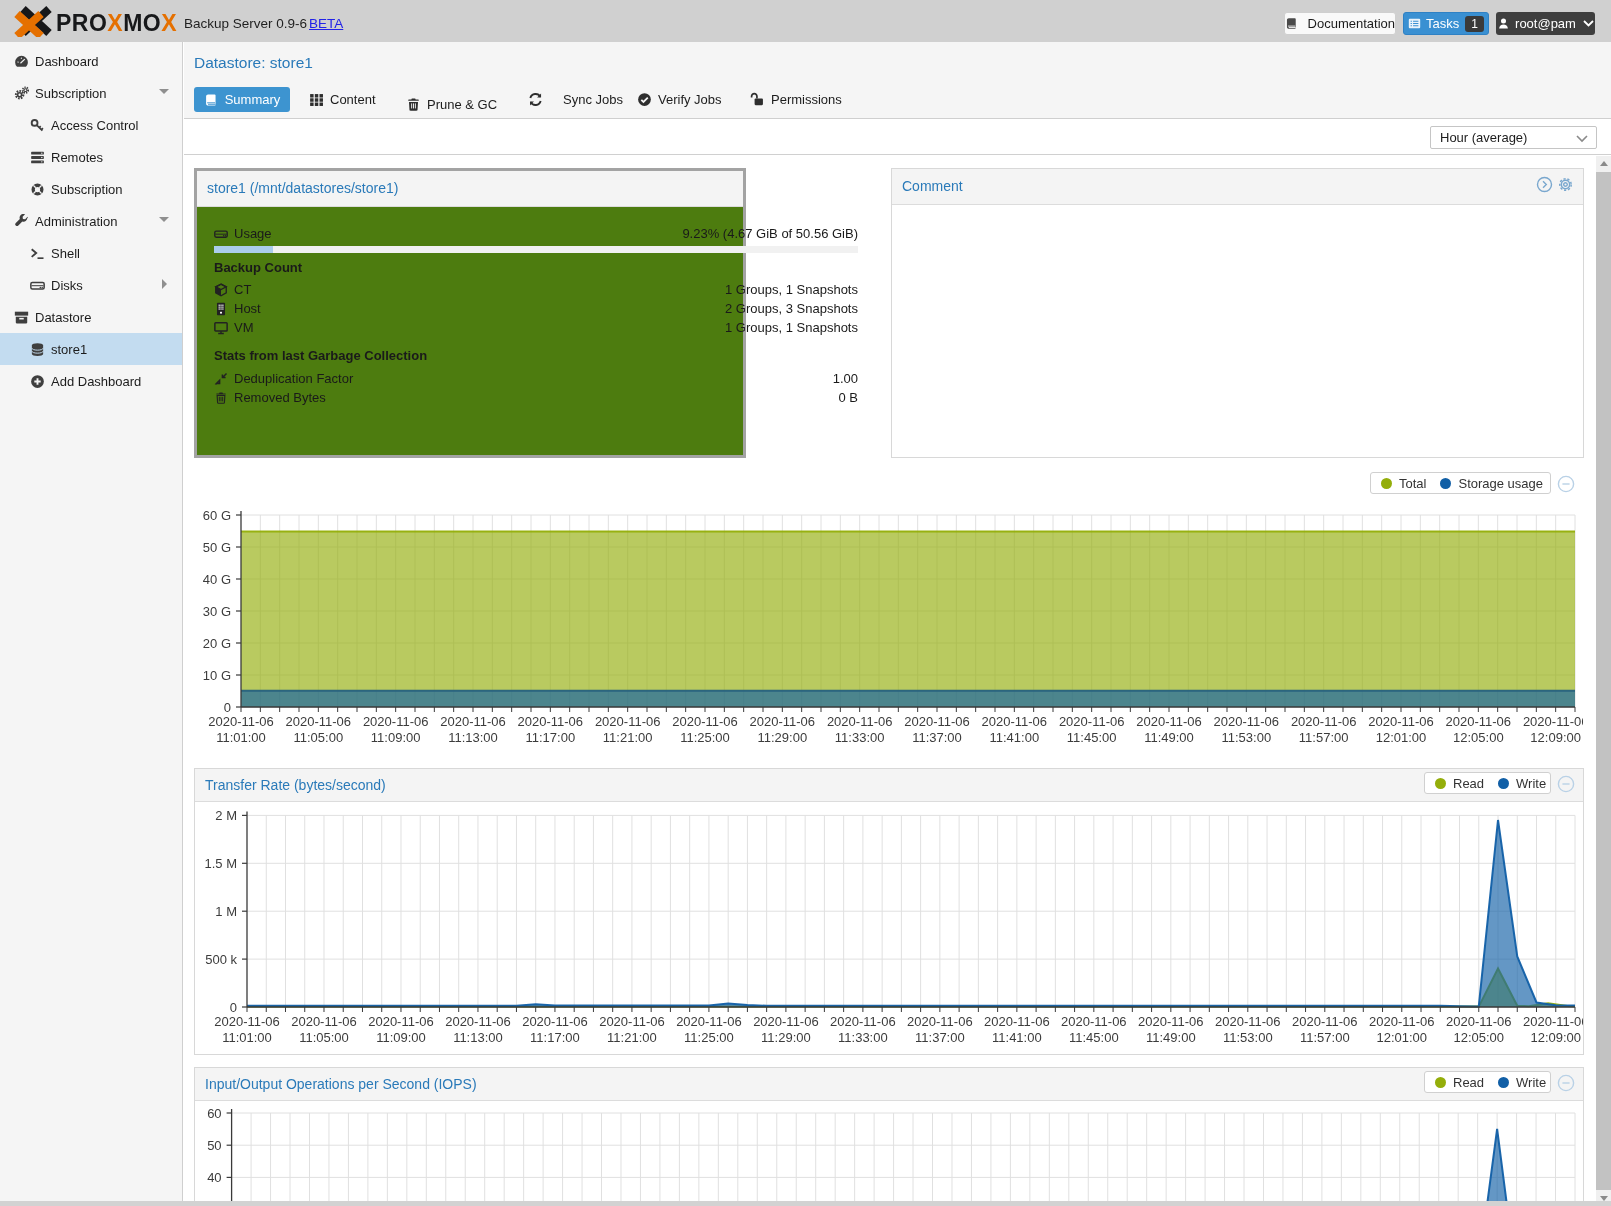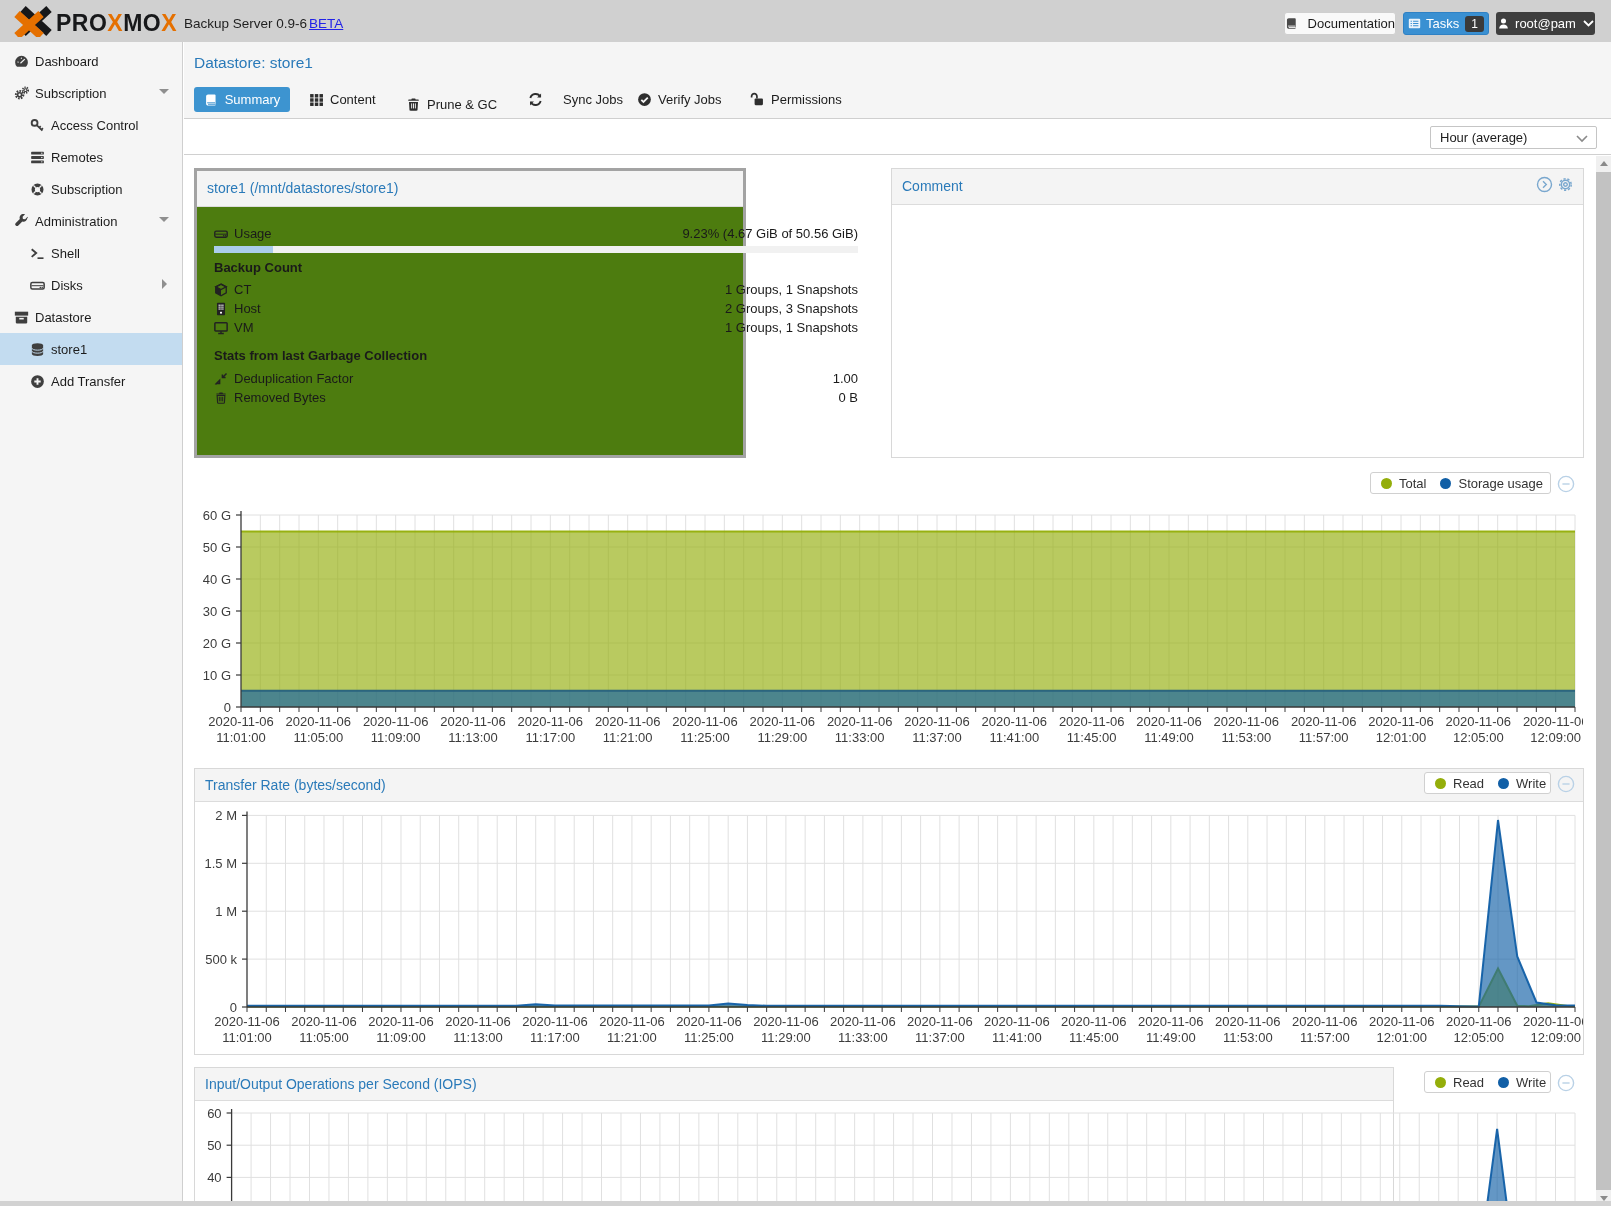--- a/index.html
+++ b/index.html
@@ -147,21 +147,21 @@
         </div>
         <span style="position:absolute;left:51px;top:9px;font-size:13px;color:#1c1c1c">store1</span>
       </div>
       <div style="position:absolute;left:0;top:323px;width:182px;height:32px;">
         <div style="position:absolute;left:30px;top:8px;width:15px;height:15px">
           <svg width="15" height="15" viewBox="0 0 16 16" style="position:absolute;left:0;top:1px">
             <circle cx="8" cy="8" r="6.8" fill="#3f3f3f"></circle>
             <path d="M8 4.6v6.8M4.6 8h6.8" stroke="#f5f5f5" stroke-width="2" fill="none"></path>
           </svg>
         </div>
-        <span style="position:absolute;left:51px;top:9px;font-size:13px;color:#1c1c1c">Add Transfer</span>
+        <span style="position:absolute;left:51px;top:9px;font-size:13px;color:#1c1c1c">Add Dashboard</span>
       </div>
     </div>
     <div style="position:absolute;left:184px;top:42px;width:1427px;height:77px;background:#f5f5f5;border-bottom:1px solid #cfcfcf;box-sizing:border-box">
       <span style="position:absolute;left:10px;top:12px;font-size:15.5px;color:#2a7ab9">Datastore: store1</span>
     </div>
     <div style="position:absolute;left:194px;top:87px;width:96px;height:25px;background:#3d94d0;border-radius:3px;display:flex;align-items:center;justify-content:center">
       <svg width="14" height="14" viewBox="0 0 16 16" style="">
         <path d="M3.6 1.6h8.6c.6 0 1 .4 1 1v10.8c0 .6-.4 1-1 1H4.6c-1.2 0-2.2-1-2.2-2.2V3.8c0-1.2 1-2.2 2.2-2.2z" fill="#ffffff"></path>
         <path d="M3.6 11.2h9" stroke="#3d94d0" stroke-width="1.1" fill="none"></path>
         <path d="M4.6 12.9h8.6" stroke="#3d94d0" stroke-width="1.1" fill="none"></path>
@@ -726,21 +726,21 @@
       <text x="1053.81" y="241.5" font-size="13" fill="#3c3c3c" text-anchor="middle">11:53:00</text>
       <text x="1130.8" y="226" font-size="13" fill="#3c3c3c" text-anchor="middle">2020-11-06</text>
       <text x="1130.8" y="241.5" font-size="13" fill="#3c3c3c" text-anchor="middle">11:57:00</text>
       <text x="1207.78" y="226" font-size="13" fill="#3c3c3c" text-anchor="middle">2020-11-06</text>
       <text x="1207.78" y="241.5" font-size="13" fill="#3c3c3c" text-anchor="middle">12:01:00</text>
       <text x="1284.77" y="226" font-size="13" fill="#3c3c3c" text-anchor="middle">2020-11-06</text>
       <text x="1284.77" y="241.5" font-size="13" fill="#3c3c3c" text-anchor="middle">12:05:00</text>
       <text x="1361.75" y="226" font-size="13" fill="#3c3c3c" text-anchor="middle">2020-11-06</text>
       <text x="1361.75" y="241.5" font-size="13" fill="#3c3c3c" text-anchor="middle">12:09:00</text>
     </svg>
-    <div style="position:absolute;left:194px;top:1067px;width:1200px;height:139px;border:1px solid #d8d8d8;box-sizing:border-box;background:#fff">
+    <div style="position:absolute;left:194px;top:1067px;width:1390px;height:139px;border:1px solid #d8d8d8;box-sizing:border-box;background:#fff">
       <div style="position:absolute;left:0;top:0;right:0;height:32px;background:#f4f4f4;border-bottom:1px solid #dcdcdc">
         <span style="position:absolute;left:10px;top:8px;font-size:14px;color:#2a7ab9">Input/Output Operations per Second (IOPS)</span>
       </div>
     </div>
     <div style="position:absolute;left:1424px;top:1071px;width:127px;height:22px;background:#fff;border:1px solid #d0d0d0;border-radius:3px;display:flex;align-items:center;padding-left:10px;box-sizing:border-box">
       <span style="width:11px;height:11px;border-radius:50%;background:#94ae0a;display:inline-block;margin-right:7px;flex:none"></span>
       <span style="font-size:13px;color:#333;margin-right:14px;white-space:nowrap">Read</span>
       <span style="width:11px;height:11px;border-radius:50%;background:#115fa6;display:inline-block;margin-right:7px;flex:none"></span>
       <span style="font-size:13px;color:#333;margin-right:14px;white-space:nowrap">Write</span>
     </div>

